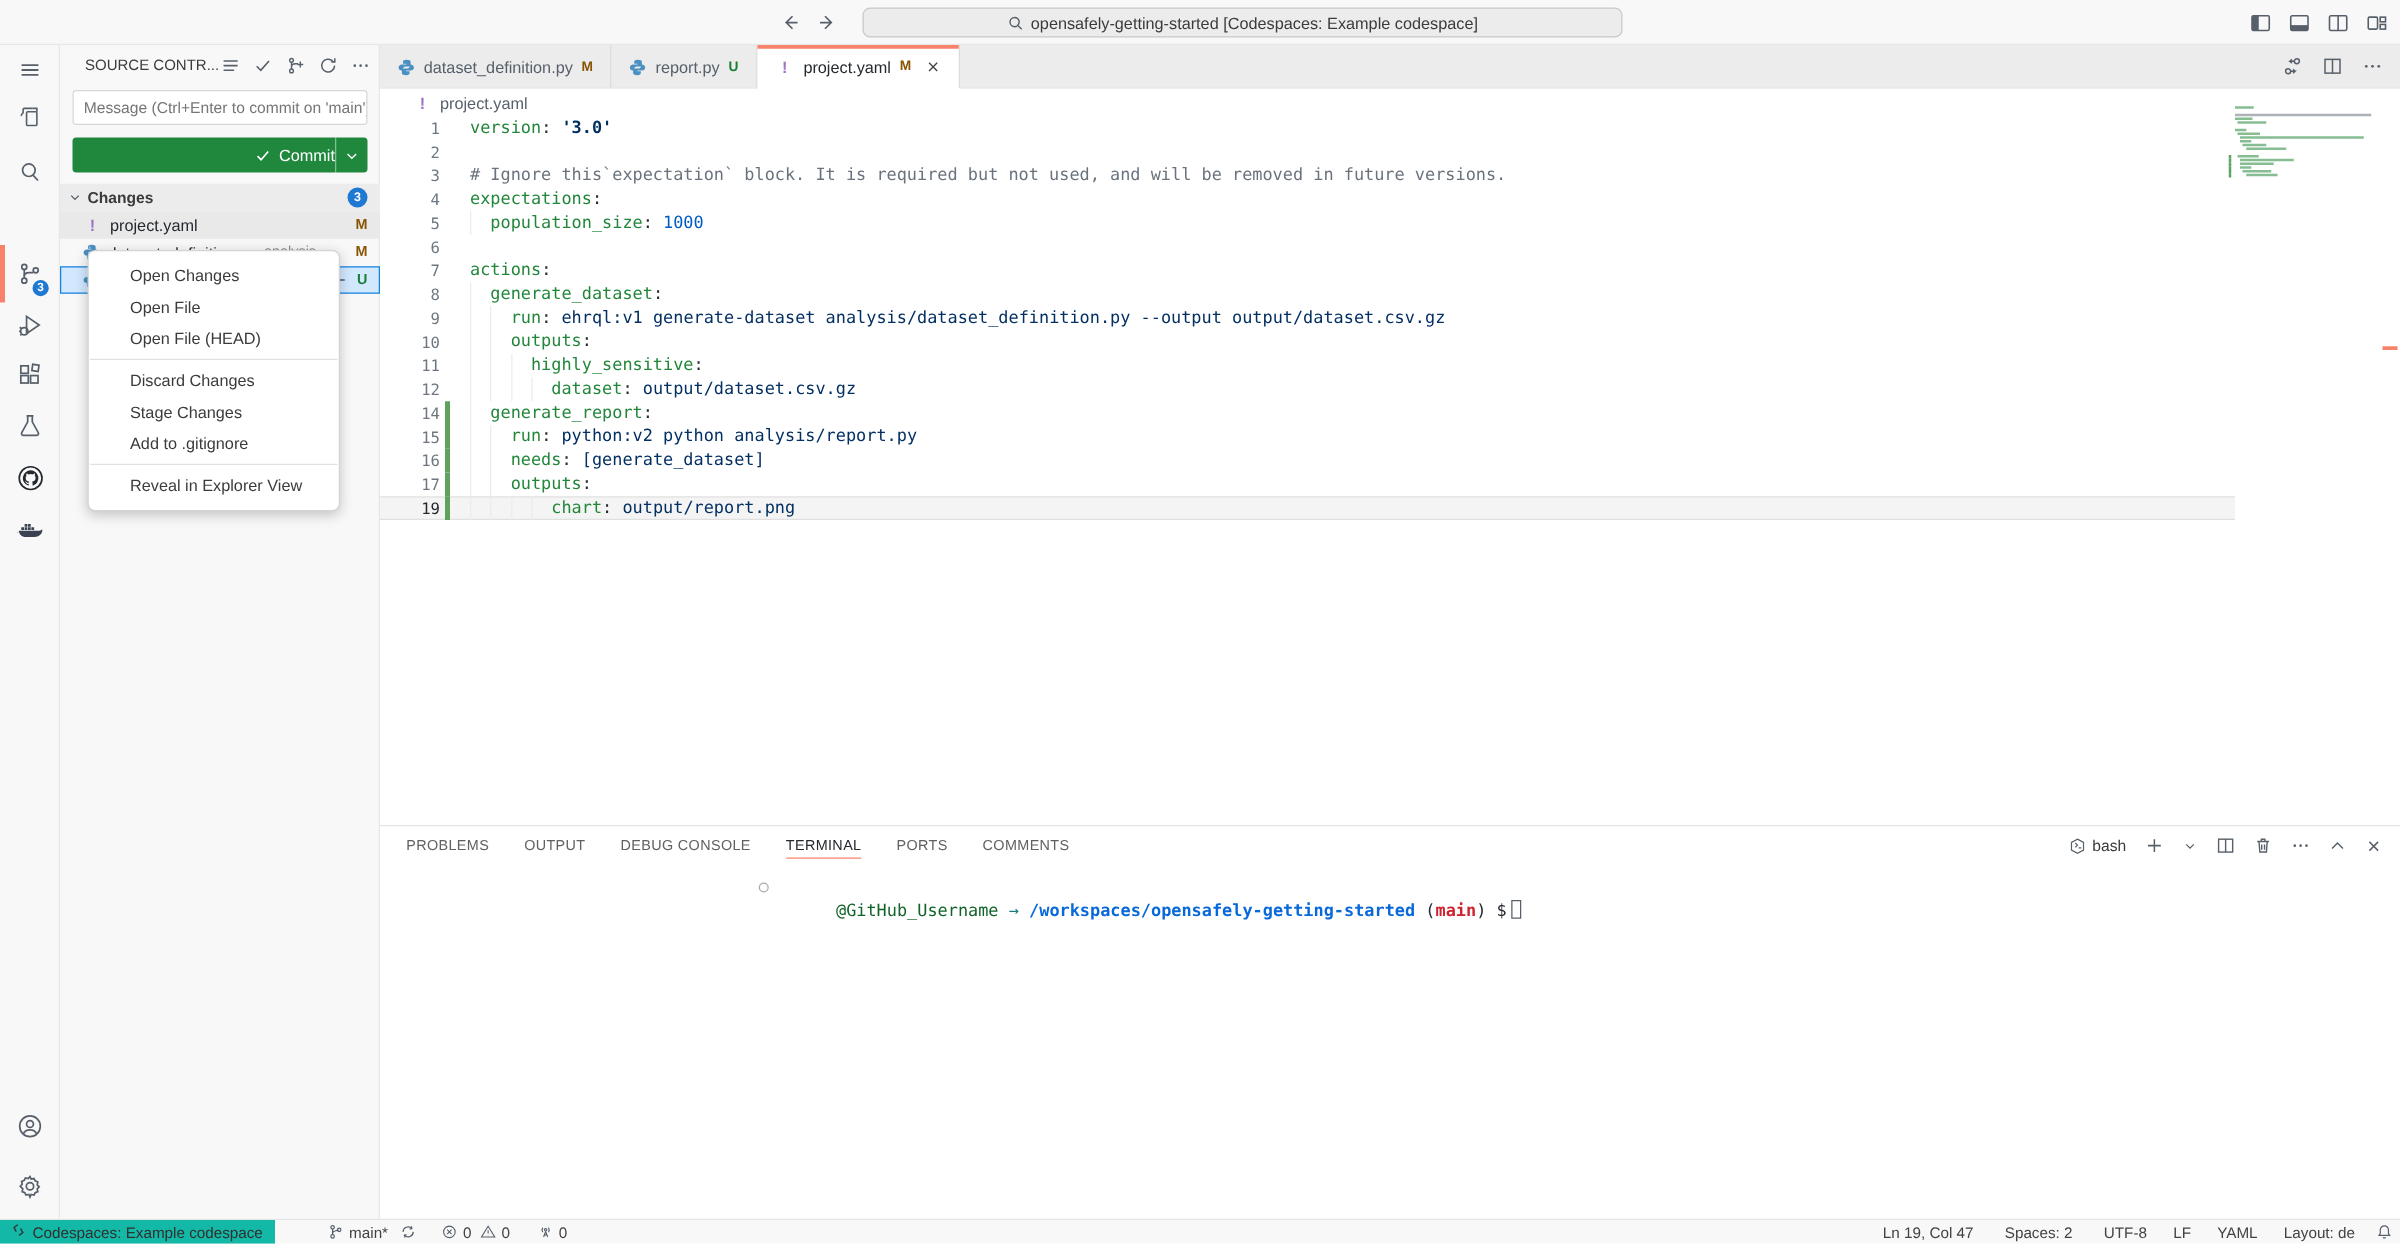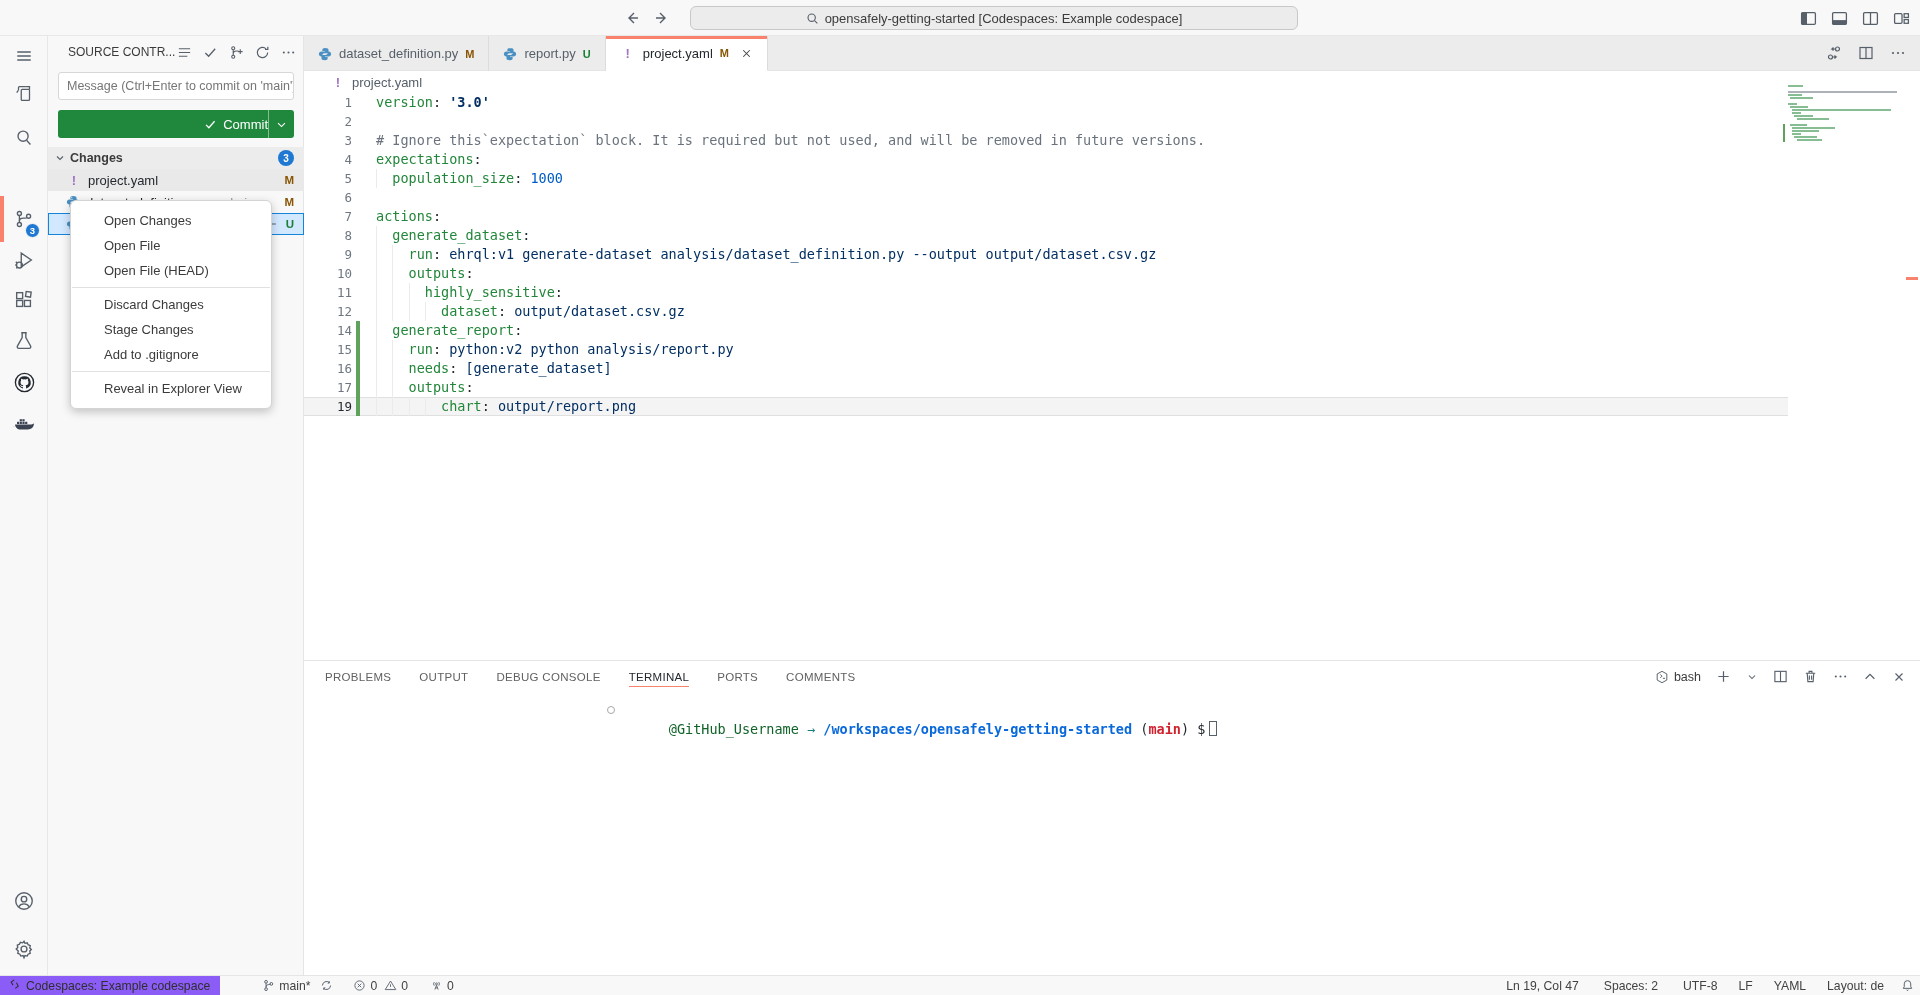--- a/index.html
+++ b/index.html
@@ -99,21 +99,21 @@
   #terminal-line { position:absolute; left:0; top:40px; width:100%; height:19px; font-family:"DejaVu Sans Mono", monospace; font-size:13.5px; line-height:19px; white-space:pre; }
   #term-decoration { position:absolute; left:303px; top:5px; width:8px; height:8px; border:1px solid #a8a8a8; border-radius:50%; }
   #term-text { position:absolute; left:316px; top:0; }
   .t-user { color:#116329; } .t-arrow { color:#1b7c83; } .t-path { color:#0969da; font-weight:bold; }
   .t-branch { color:#cf222e; font-weight:bold; } .t-fg { color:#24292f; }
   #term-cursor { display:inline-block; width:8px; height:15px; border:1px solid #57606a; vertical-align:-2px; margin-left:4px; }
 
   
   #statusbar { left:0; top:975px; width:1920px; height:20px; background:#f8f8f8; border-top:1px solid #e5e5e5; font-size:12.2px; color:#424242; }
   #sb-left { position:absolute; left:0; top:0; height:19px; display:flex; align-items:center; }
-  #sb-remote { height:19px; background:#8b5cf6; display:flex; align-items:center; gap:5px; padding:0 10px 0 8px; color:#2f2f2f; }
+  #sb-remote { height:19px; background:#14b8a6; display:flex; align-items:center; gap:5px; padding:0 10px 0 8px; color:#2f2f2f; }
   .sb-item { display:flex; align-items:center; gap:4px; padding:0 6px; height:19px; }
   #sb-right { position:absolute; right:6px; top:0; height:19px; display:flex; align-items:center; gap:3px; }
   .sb-gap { margin-left:22px; }
 </style>
 </head>
 <body>
 
 <div id="titlebar" class="abs">
   <div id="nav-arrows" class="abs">
     <span class="ic">

